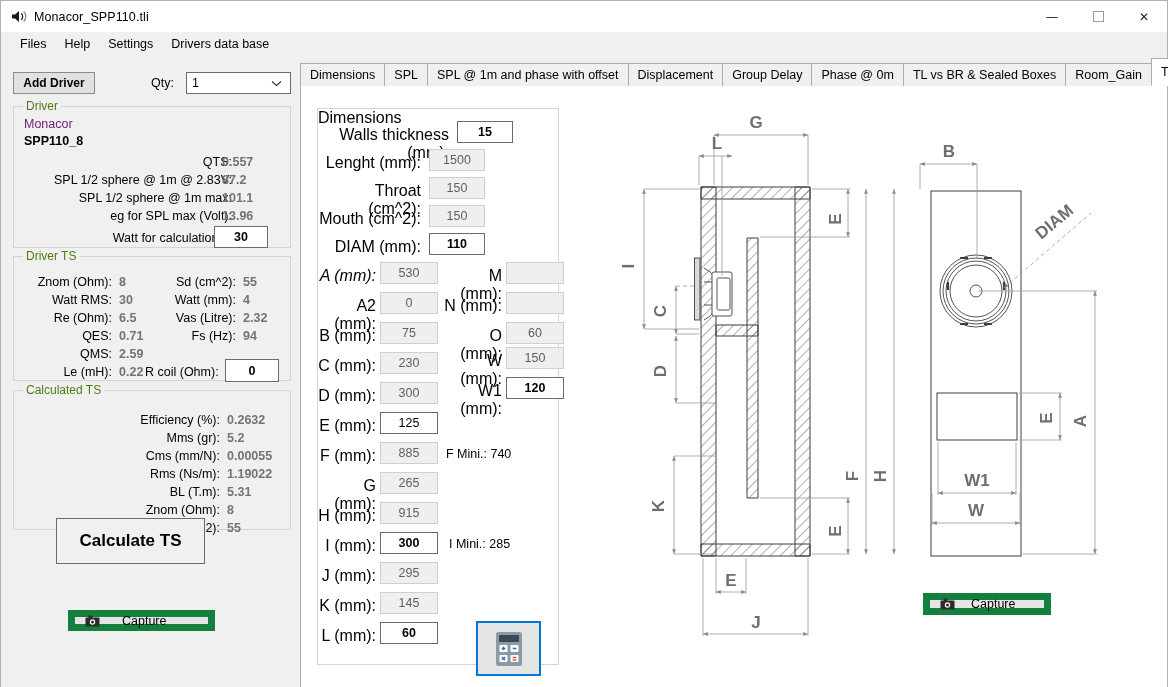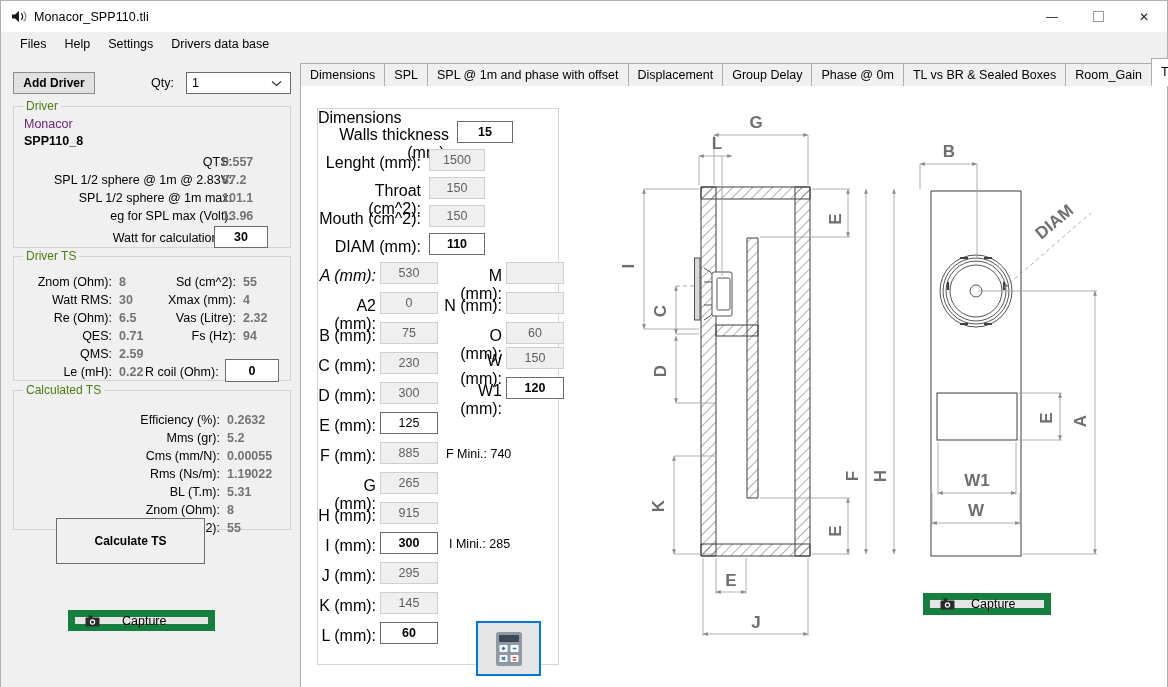--- a/index.html
+++ b/index.html
@@ -117,21 +117,21 @@
     position: absolute;
     background: #fff; border: 1px solid #6b6b6b;
     font-size: 12.5px; font-weight: bold; color: #000;
     display: flex; align-items: center; justify-content: center;
   }
 
   .calc-btn {
     position: absolute; left: 55px; top: 459px;
     width: 149px; height: 46px;
     background: #f0f0f0; border: 1px solid #6b6b6b;
-    font-size: 12px; font-weight: bold; color: #000;
+    font-size: 17px; font-weight: bold; color: #000;
     display: flex; align-items: center; justify-content: center;
   }
 
   .capture-btn {
     background: #e5e5e5; border: 7px solid #15803d;
     display: flex; align-items: center;
     font-size: 12.5px; color: #000;
   }
   .capture-btn .cam { margin-left: 10px; display: flex; align-items: center; }
   .capture-btn .cap-label { margin-left: 22px; }
@@ -294,21 +294,21 @@
       <div class="kvrow val" style="top:54px; left:105px;">6.5</div>
       <div class="kvrow" style="top:72px; right:178px;">QES:</div>
       <div class="kvrow val" style="top:72px; left:105px;">0.71</div>
       <div class="kvrow" style="top:90px; right:178px;">QMS:</div>
       <div class="kvrow val" style="top:90px; left:105px;">2.59</div>
       <div class="kvrow" style="top:108px; right:178px;">Le (mH):</div>
       <div class="kvrow val" style="top:108px; left:105px;">0.22</div>
 
       <div class="kvrow" style="top:18px; right:54px;">Sd (cm^2):</div>
       <div class="kvrow val" style="top:18px; left:229px;">55</div>
-      <div class="kvrow" style="top:36px; right:54px;">Xmax (mm):</div>
+      <div class="kvrow" style="top:36px; right:54px;">Watt (mm):</div>
       <div class="kvrow val" style="top:36px; left:229px;">4</div>
       <div class="kvrow" style="top:54px; right:54px;">Vas (Litre):</div>
       <div class="kvrow val" style="top:54px; left:229px;">2.32</div>
       <div class="kvrow" style="top:72px; right:54px;">Fs (Hz):</div>
       <div class="kvrow val" style="top:72px; left:229px;">94</div>
 
       <div class="kvrow" style="top:108px; left:131px;">R coil (Ohm):</div>
       <div class="ro-input" style="left:211px; top:102px; width:54px; height:23px;">0</div>
     </div>
 

